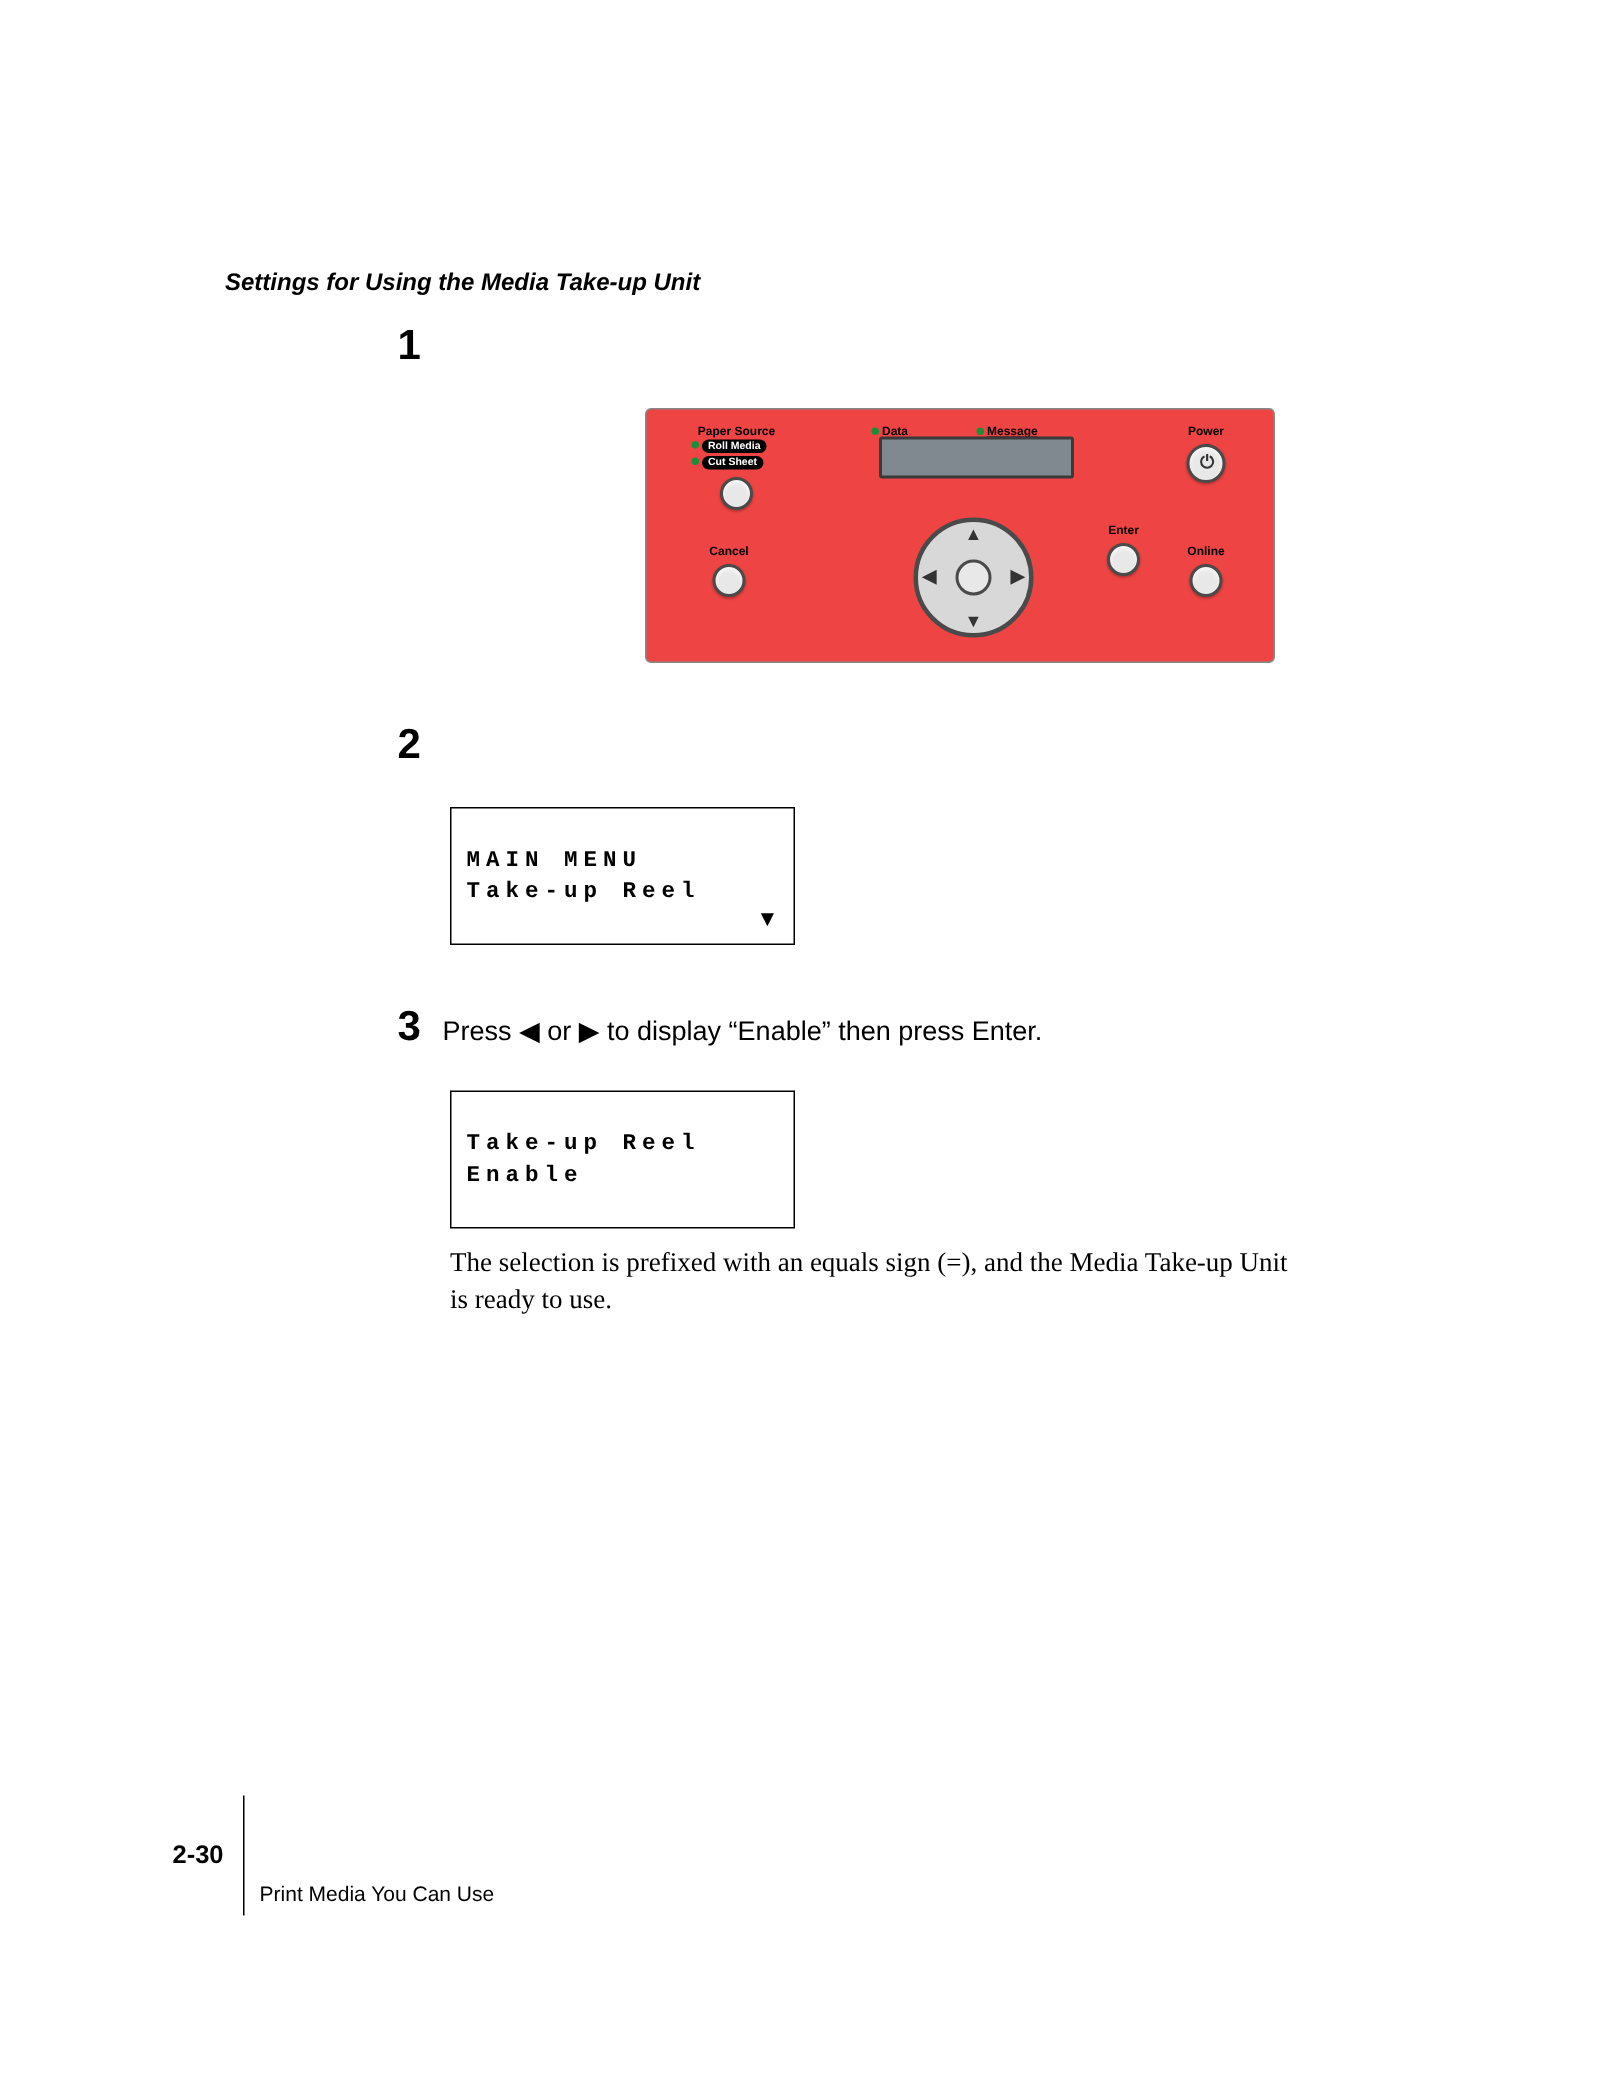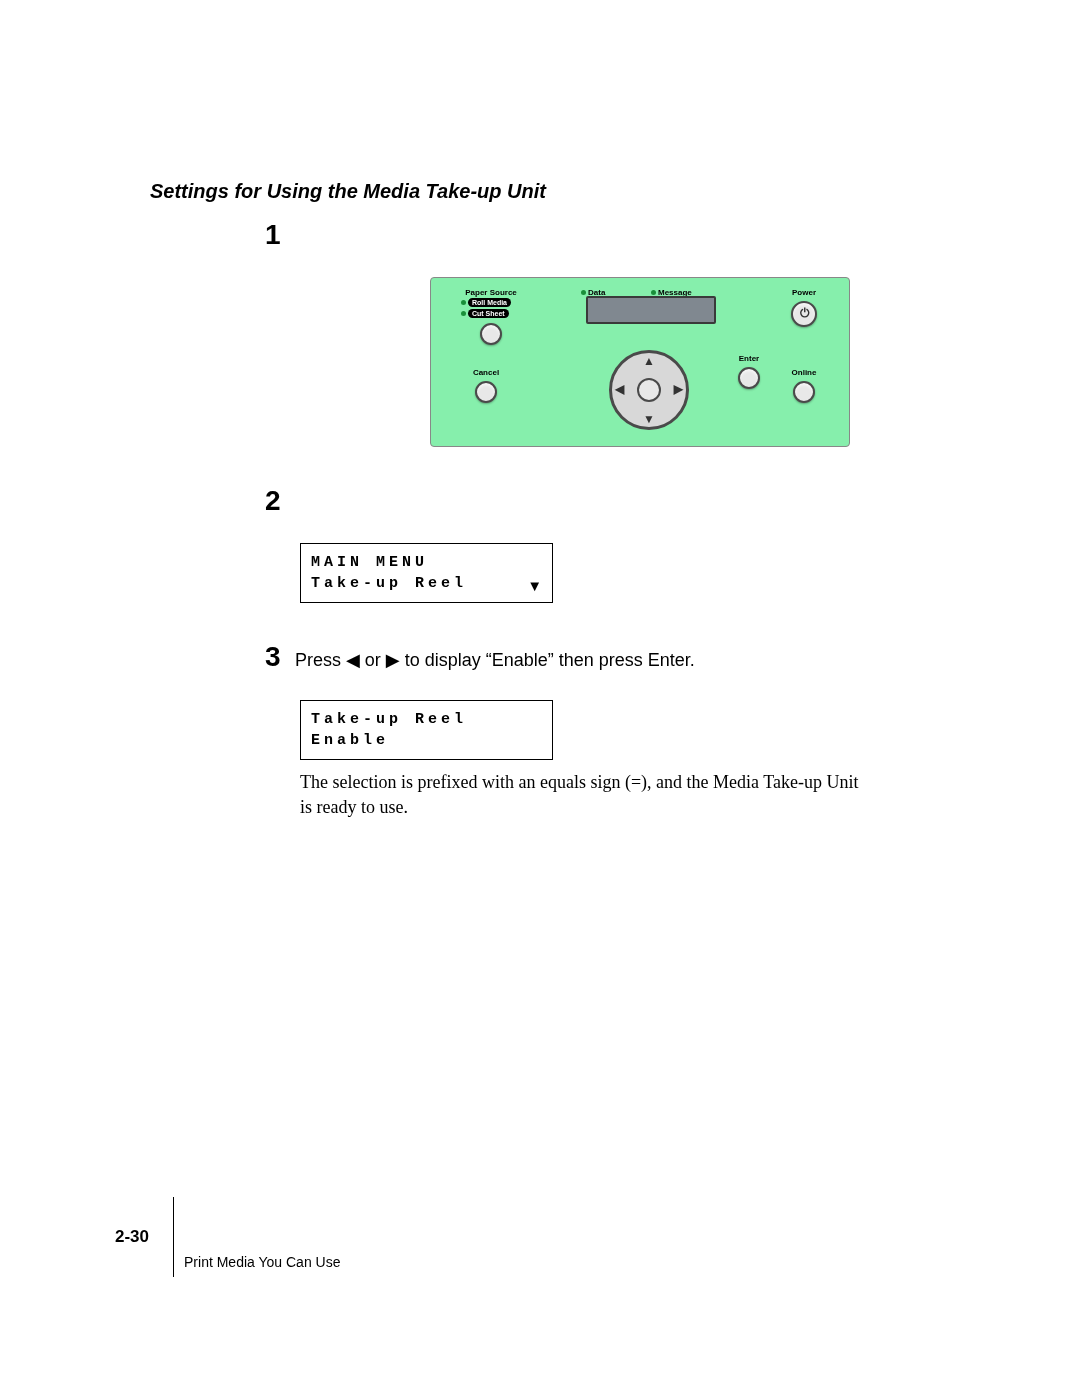--- a/index.html
+++ b/index.html
@@ -1,48 +1,48 @@
 <!DOCTYPE html>
 <html><head>
 <meta charset="utf-8">
 <style>
   * { box-sizing: border-box; margin: 0; padding: 0; }
   html, body { width: 1080px; height: 1397px; background: #ffffff; font-family: Arial, Helvetica, sans-serif; color: #000; }
   .page { position: relative; width: 1080px; height: 1397px; }
   .content { position: absolute; top: 180px; left: 150px; width: 780px; }
-  .section-title { font-style: italic; font-weight: bold; font-size: 20px; margin-bottom: 18px; }
+  .section-title { font-style: italic; font-weight: bold; font-size: 16px; margin-bottom: 18px; }
   .step { display: flex; align-items: flex-start; margin-bottom: 28px; margin-left: 115px; }
   .step-body-block { margin-left: 150px; margin-bottom: 30px; }
   .step-num { font-weight: bold; font-size: 28px; line-height: 1; width: 30px; flex: 0 0 30px; font-family: Arial, Helvetica, sans-serif; }
   .step-text { font-size: 18px; line-height: 1.3; padding-top: 6px; }
   .panel-wrap { margin-left: 280px; margin-bottom: 40px; }
-  .panel { width: 420px; height: 170px; background: #86efac; border: 1px solid #888; border-radius: 4px; position: relative; font-size: 8px; font-weight: bold; color: #000; }
+  .panel { width: 420px; height: 170px; background: #ef4444; border: 1px solid #888; border-radius: 4px; position: relative; font-size: 8px; font-weight: bold; color: #000; }
   .panel .group { position: absolute; text-align: center; }
   .panel .btn { width: 22px; height: 22px; border-radius: 50%; background: #e8e8e8; border: 2px solid #4a4a4a; margin: 4px auto 0; box-shadow: inset 0 2px 3px rgba(255,255,255,.7), 0 1px 2px rgba(0,0,0,.3); }
   .panel .btn-big { width: 26px; height: 26px; }
   .panel .label { font-size: 8px; }
   .panel .pill { display: inline-block; background: #000; color: #fff; border-radius: 6px; padding: 1px 4px; font-size: 7px; margin: 1px 0; }
   .panel .led { display: inline-block; width: 5px; height: 5px; border-radius: 50%; background: #1a8f3a; vertical-align: middle; margin-right: 2px; }
   .panel .lcd { position: absolute; top: 18px; left: 155px; width: 130px; height: 28px; background: #808890; border: 2px solid #3a3a3a; border-radius: 2px; }
   .panel .dpad { position: absolute; top: 62px; left: 168px; width: 100px; height: 100px; }
   .panel .dpad .ring { width: 100px; height: 100px; position: relative; }
   .panel .dpad .outer { position: absolute; inset: 10px; border: 3px solid #4a4a4a; border-radius: 50%; background: #d8d8d8; }
   .panel .dpad .center { position: absolute; top: 38px; left: 38px; width: 24px; height: 24px; border-radius: 50%; background: #e8e8e8; border: 2px solid #4a4a4a; }
   .panel .dpad .arrow { position: absolute; font-size: 12px; color: #333; }
   .panel .dpad .au { top: 14px; left: 44px; }
   .panel .dpad .ad { bottom: 14px; left: 44px; }
   .panel .dpad .al { top: 42px; left: 16px; }
   .panel .dpad .ar { top: 42px; right: 16px; }
 
-  .lcd-box { border: 1px solid #000; width: 253px; padding: 8px 10px; font-family: "Courier New", monospace; font-weight: bold; font-size: 15px; letter-spacing: 4px; line-height: 1.4; position: relative; }
+  .lcd-box { border: 1px solid #000; width: 230px; padding: 24px 10px; font-family: "Courier New", monospace; font-weight: bold; font-size: 15px; letter-spacing: 4px; line-height: 1.4; position: relative; }
   .lcd-box .down-ind { position: absolute; right: 10px; bottom: 6px; font-family: Arial, sans-serif; letter-spacing: 0; }
   .para { font-size: 18px; font-family: "Times New Roman", Times, serif; line-height: 1.35; margin-top: 10px; }
 
   .footer { position: absolute; bottom: 120px; left: 115px; display: flex; align-items: stretch; }
-  .footer .pagenum { font-weight: bold; font-size: 17px; padding-right: 24px; border-right: 1.5px solid #000; display:flex; align-items:center; height: 80px; }
+  .footer .pagenum { font-weight: bold; font-size: 17px; padding-right: 13px; border-right: 1.5px solid #000; display:flex; align-items:center; height: 80px; }
   .footer .chapter { font-size: 14px; padding-left: 10px; display:flex; align-items:center; padding-top: 50px; }
 </style>
 </head>
 <body>
 
 <div class="page">
   <div class="content">
 
     <h2 class="section-title">Settings for Using the Media Take-up Unit</h2>
 

